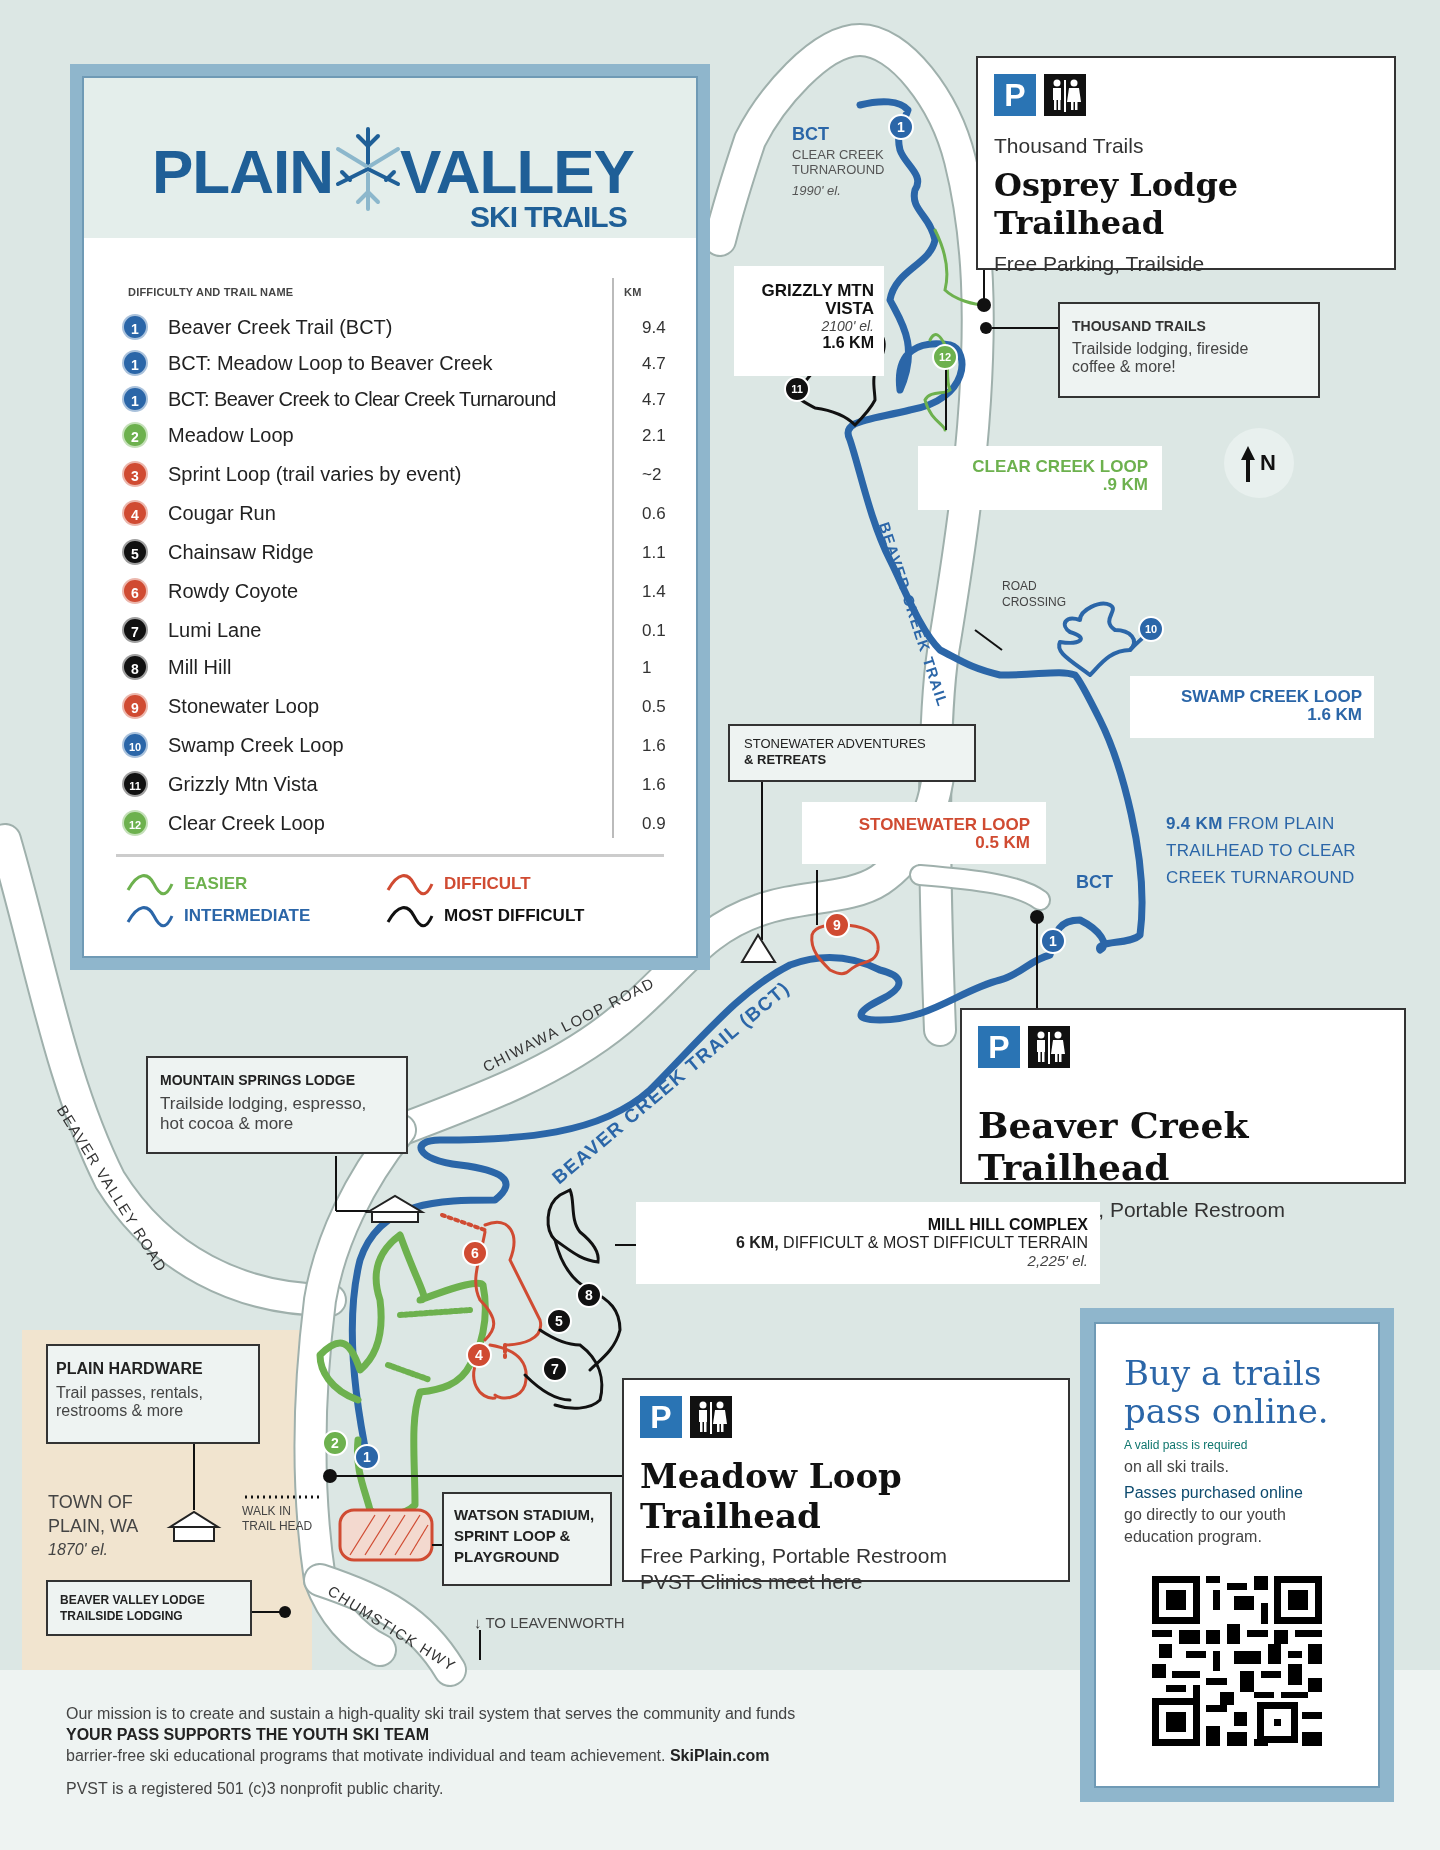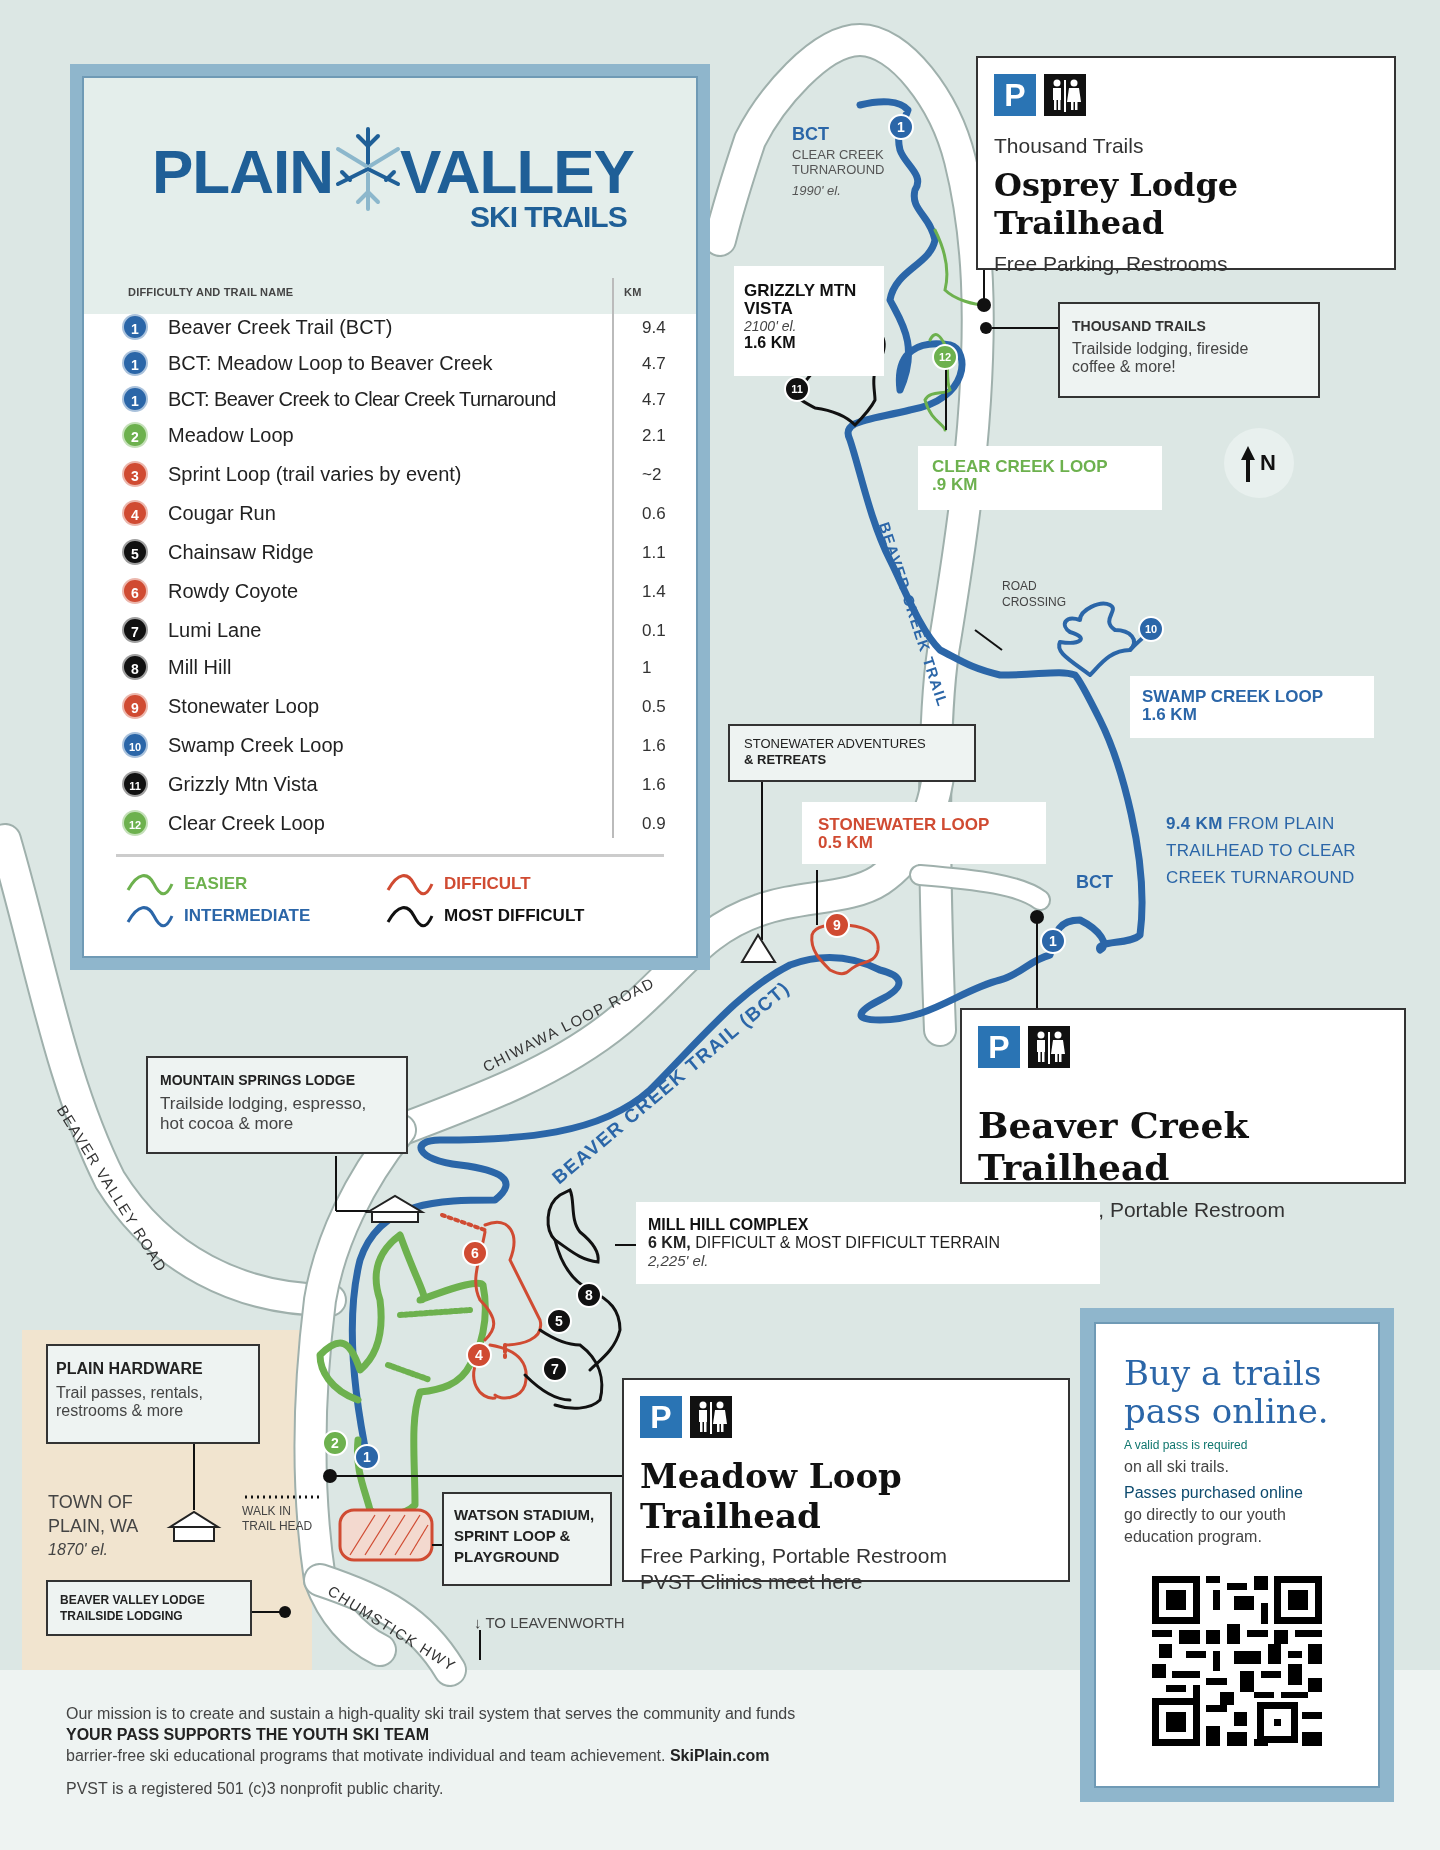--- a/index.html
+++ b/index.html
@@ -3,27 +3,27 @@
 <meta charset="utf-8">
 <style>
   *{box-sizing:border-box;margin:0;padding:0;}
   html,body{width:1440px;height:1850px;overflow:hidden;background:#dde8e5;}
   body{font-family:"Liberation Sans","DejaVu Sans",sans-serif;color:#222;position:relative;}
   #map-root{position:absolute;left:0;top:0;width:1440px;height:1850px;background:#dce7e4;}
   svg.map{position:absolute;left:0;top:0;width:1440px;height:1850px;}
   .abs{position:absolute;}
   .box{position:absolute;background:#fff;border:2px solid #333;}
   .sbox{position:absolute;background:#eef3f2;border:2px solid #333;}
-  .wlabel{position:absolute;background:#fff;}
+  .wlabel{position:absolute;background:#fff;text-align:right;}
   .serif{font-family:"DejaVu Serif","Liberation Serif",serif;}
 
   
   #legend{position:absolute;left:70px;top:64px;width:640px;height:906px;background:#8fb6cc;padding:10px;}
   #legend .inner{position:absolute;left:12px;top:12px;right:12px;bottom:12px;background:#fff;border:2px solid #6f9ab5;}
-  #legend .head{position:absolute;left:0;top:0;right:0;height:236px;background:#e4eeeb;}
+  #legend .head{position:absolute;left:0;top:0;right:0;height:160px;background:#e4eeeb;}
   .logo-plain{position:absolute;left:68px;top:58px;font-size:62px;font-weight:bold;color:#1f5f97;letter-spacing:-1px;}
   .logo-valley{position:absolute;left:316px;top:58px;font-size:62px;font-weight:bold;color:#1f5f97;letter-spacing:-1px;}
   .logo-sub{position:absolute;left:386px;top:122px;font-size:30px;font-weight:bold;color:#1f5f97;letter-spacing:-1px;}
   .logo-flake{position:absolute;left:244px;top:46px;width:80px;height:90px;}
   .tbl-h{position:absolute;top:208px;font-size:11px;font-weight:bold;color:#444;letter-spacing:0.2px;}
   .tbl-div{position:absolute;left:528px;top:200px;width:2px;height:560px;background:#bbb;}
   .row{position:absolute;left:38px;height:30px;width:540px;}
   .row .num{position:absolute;left:0;top:2px;width:26px;height:26px;border-radius:50%;color:#fff;font-weight:bold;font-size:14px;text-align:center;line-height:26px;border:2px solid rgba(255,255,255,.6);}
   .row .nm{position:absolute;left:46px;top:4px;font-size:20px;color:#222;white-space:nowrap;}
   .row .km{position:absolute;left:520px;top:6px;font-size:17px;color:#333;}
@@ -297,21 +297,21 @@
               <rect x="14" y="26" width="2.5" height="10"></rect>
               <rect x="20" y="6" width="2" height="32"></rect>
               <circle cx="30" cy="9" r="3.5"></circle>
               <path d="M25 14 L35 14 L37 28 L23 28 Z"></path>
               <rect x="27" y="28" width="2.5" height="8"></rect>
               <rect x="31" y="28" width="2.5" height="8"></rect>
             </g>
           </svg></span></div>
     <div style="font-size:21px;color:#333;margin-top:14px">Thousand Trails</div>
     <div class="th-title" style="font-size:32px;margin-top:8px;font-weight:bold">Osprey Lodge Trailhead</div>
-    <div style="font-size:21px;color:#333;margin-top:10px">Free Parking, Restrooms</div>
+    <div style="font-size:21px;color:#333;margin-top:10px">Free Parking, Trailside</div>
   </div>
 
   <div class="box" style="left:960px;top:1008px;width:446px;height:176px;padding:16px 16px">
     <div style="height:46px"><span class="pico">P</span><span class="rico"><svg width="42" height="42">
             <g fill="#fff">
               <circle cx="13" cy="9" r="3.5"></circle>
               <rect x="9" y="14" width="8" height="12"></rect>
               <rect x="10" y="26" width="2.5" height="10"></rect>
               <rect x="14" y="26" width="2.5" height="10"></rect>
               <rect x="20" y="6" width="2" height="32"></rect>

